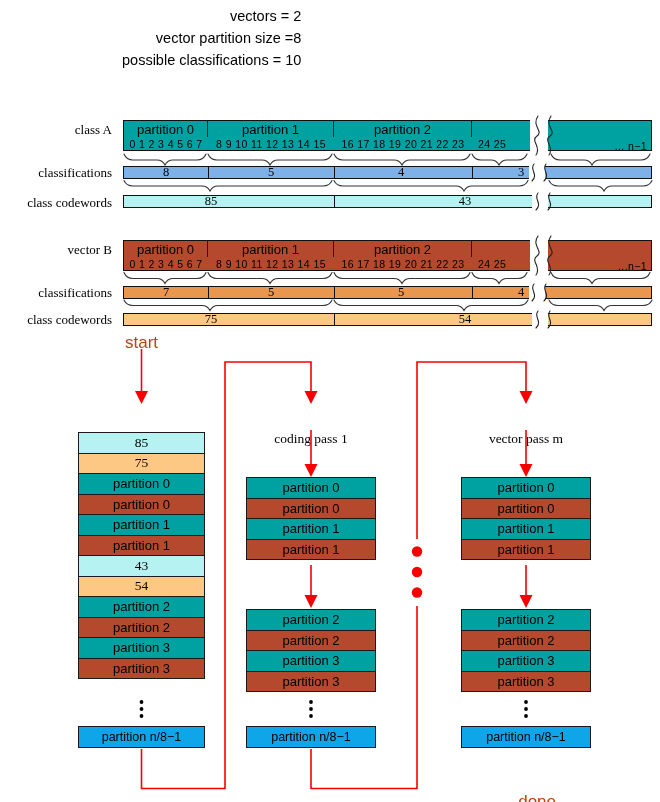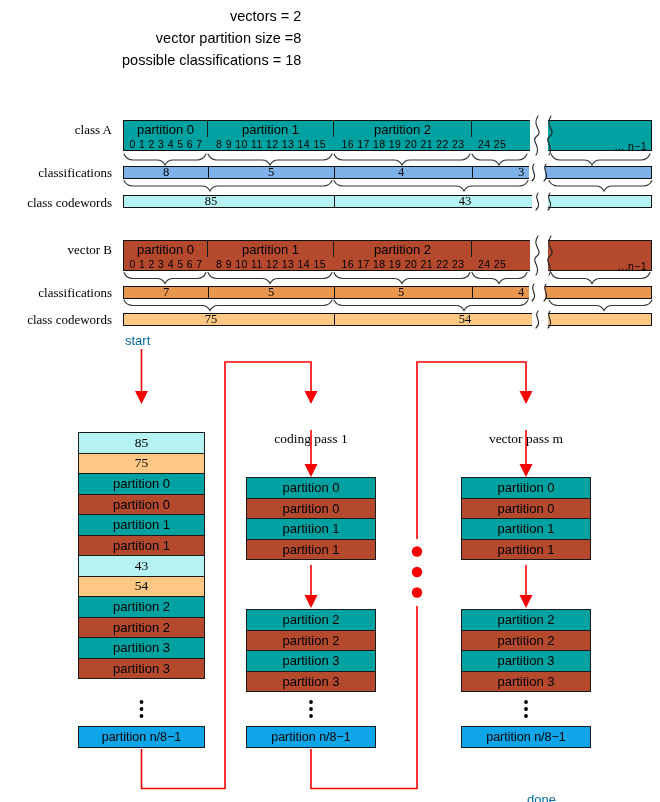--- a/index.html
+++ b/index.html
@@ -38,31 +38,31 @@
               font-family:"Liberation Serif",serif;font-size:13.5px;margin-top:24px;}
   .stack{position:absolute;}
   .box{box-sizing:border-box;height:21.5px;margin-top:-1px;border:1px solid #1a1a1a;
        display:flex;align-items:center;justify-content:center;font-size:13px;}
   .box:first-child{margin-top:0;}
   .box.teal{background:#00a1a1;} .box.brick{background:#b4492e;}
   .box.cyan{background:#b6f2f2;} .box.orangebx{background:#fcc884;}
   .box.val{font-family:"Liberation Serif",serif;font-size:13.5px;}
   .lastbox{position:absolute;box-sizing:border-box;height:22px;border:1px solid #1a1a1a;
            background:#0ea5e9;display:flex;align-items:center;justify-content:center;font-size:12.5px;}
-  .redtext{position:absolute;color:#0369a1;font-size:13px;}
+  .redtext{position:absolute;color:#c2410c;font-size:17px;}
 </style>
 </head>
 <body>
 
 <div class="canvas">
 
   <div class="intro">
     <div>vectors = 2</div>
     <div>vector partition size =8</div>
-    <div>possible classifications = 18</div>
+    <div>possible classifications = 10</div>
   </div>
 
   <div class="side-label" style="top:122px">class A</div>
   <div class="side-label" style="top:165px">classifications</div>
   <div class="side-label" style="top:195px">class codewords</div>
   <div class="side-label" style="top:242px">vector B</div>
   <div class="side-label" style="top:285px">classifications</div>
   <div class="side-label" style="top:312px">class codewords</div>
 
   <div class="vbar teal" style="top:120px">

